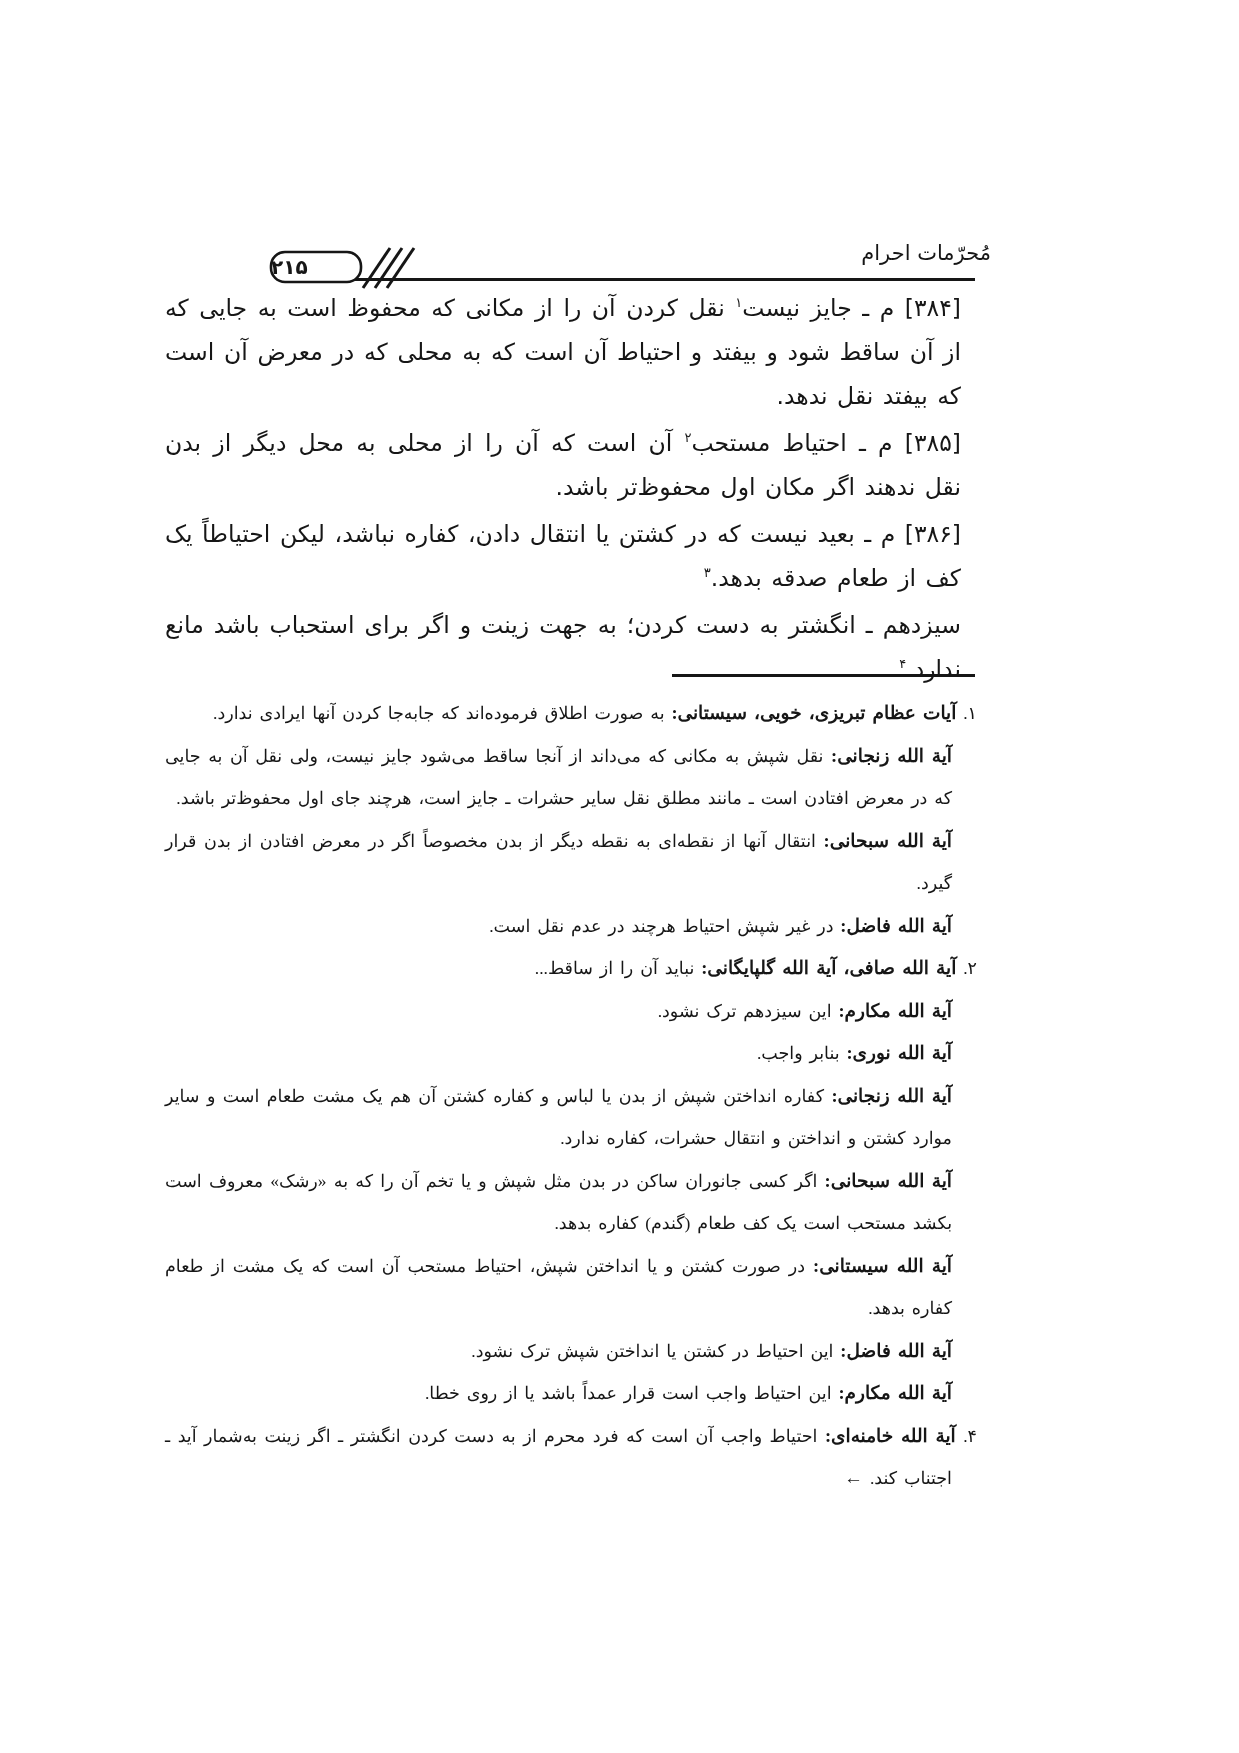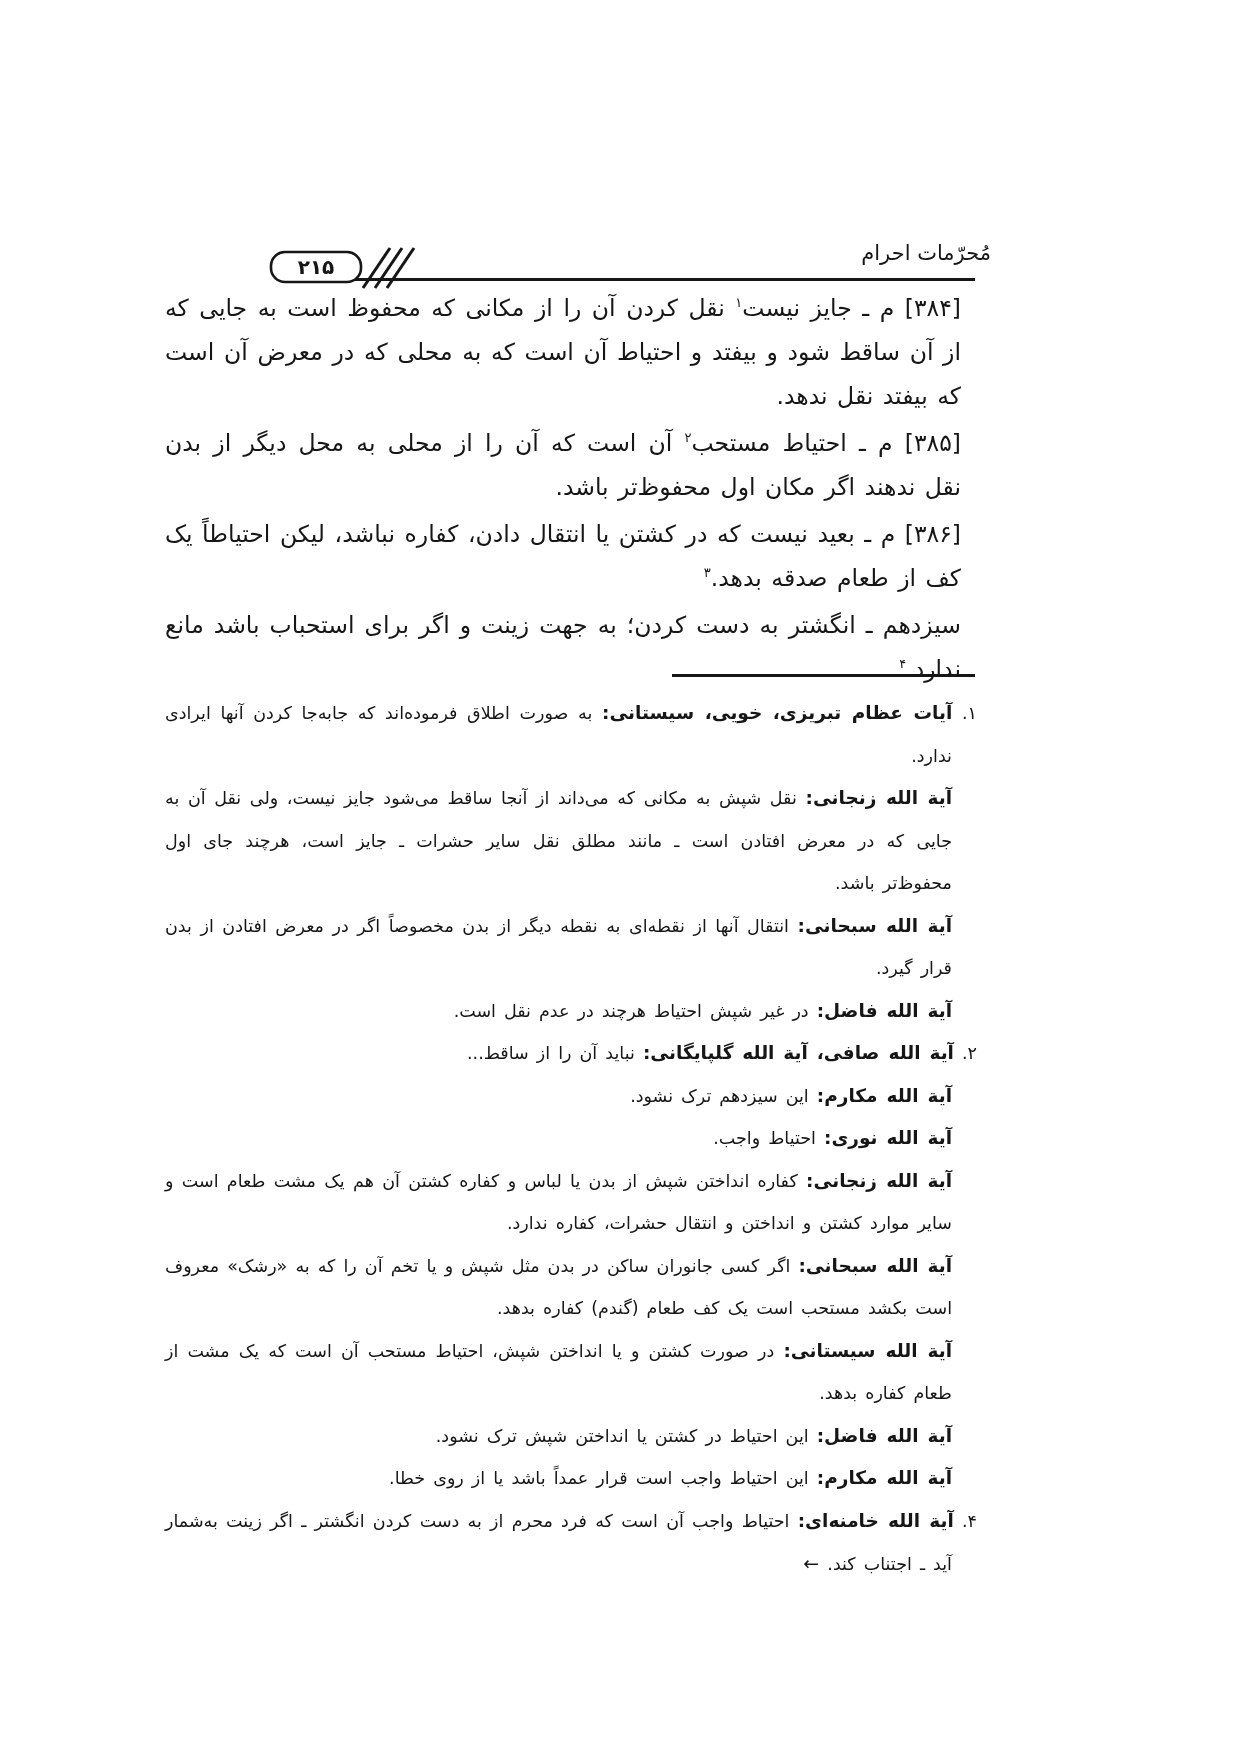--- a/index.html
+++ b/index.html
@@ -12,21 +12,21 @@
     overflow:hidden;
   }
   
   .header-rule{
     position:absolute;top:278px;left:300px;width:675px;height:3px;
     background:#161616;
   }
   .badge-decor{position:absolute;left:262px;top:242px;width:160px;height:50px;}
   .page-number{
     position:absolute;left:271px;top:252px;width:90px;height:48px;
-    line-height:30px;text-align:center;
+    line-height:30px;
     font-size:20px;font-weight:bold;letter-spacing:2px;
   }
   .chapter-title{
     position:absolute;top:241px;right:248px;
     direction:rtl;font-size:21px;white-space:nowrap;
   }
   
   .main-text{
     position:absolute;top:286px;right:262px;width:812px;
     direction:rtl;text-align:justify;
@@ -37,21 +37,21 @@
   
   .footnote-sep{
     position:absolute;top:674px;left:672px;width:303px;height:3px;
     background:#161616;
   }
   .footnotes{
     position:absolute;top:692px;right:262px;width:812px;
     direction:rtl;text-align:justify;
     font-size:17.5px;line-height:42.5px;word-spacing:2.5px;
   }
-  .fn{padding-right:25px;}
+  .fn{padding-right:25px;font-family:Liberation Serif, serif;}
   .fn.numbered{text-indent:-25px;}
   .fn-auth{font-weight:bold;font-size:18.5px;}
   .fn-arrow{font-size:19px;}
 </style>
 </head>
 <body>
 
 <div class="page">
 
   <div class="header-rule"></div>
@@ -73,21 +73,21 @@
 
   <div class="footnote-sep"></div>
 
   <div class="footnotes">
     <div class="fn numbered"><span class="fn-num">۱. </span><span class="fn-auth">آیات عظام تبریزی، خویی، سیستانی:</span><span class="fn-text"> به صورت اطلاق فرموده‌اند که جابه‌جا کردن آنها ایرادی ندارد.</span></div>
     <div class="fn"><span class="fn-auth">آیة الله زنجانی:</span><span class="fn-text"> نقل شپش به مکانی که می‌داند از آنجا ساقط می‌شود جایز نیست، ولی نقل آن به جایی که در معرض افتادن است ـ مانند مطلق نقل سایر حشرات ـ جایز است، هرچند جای اول محفوظ‌تر باشد.</span></div>
     <div class="fn"><span class="fn-auth">آیة الله سبحانی:</span><span class="fn-text"> انتقال آنها از نقطه‌ای به نقطه دیگر از بدن مخصوصاً اگر در معرض افتادن از بدن قرار گیرد.</span></div>
     <div class="fn"><span class="fn-auth">آیة الله فاضل:</span><span class="fn-text"> در غیر شپش احتیاط هرچند در عدم نقل است.</span></div>
     <div class="fn numbered"><span class="fn-num">۲. </span><span class="fn-auth">آیة الله صافی، آیة الله گلپایگانی:</span><span class="fn-text"> نباید آن را از ساقط...</span></div>
     <div class="fn"><span class="fn-auth">آیة الله مکارم:</span><span class="fn-text"> این سیزدهم ترک نشود.</span></div>
-    <div class="fn"><span class="fn-auth">آیة الله نوری:</span><span class="fn-text"> احتیاط واجب.</span></div>
+    <div class="fn"><span class="fn-auth">آیة الله نوری:</span><span class="fn-text"> بنابر واجب.</span></div>
     <div class="fn"><span class="fn-auth">آیة الله زنجانی:</span><span class="fn-text"> کفاره انداختن شپش از بدن یا لباس و کفاره کشتن آن هم یک مشت طعام است و سایر موارد کشتن و انداختن و انتقال حشرات، کفاره ندارد.</span></div>
     <div class="fn"><span class="fn-auth">آیة الله سبحانی:</span><span class="fn-text"> اگر کسی جانوران ساکن در بدن مثل شپش و یا تخم آن را که به «رشک» معروف است بکشد مستحب است یک کف طعام (گندم) کفاره بدهد.</span></div>
     <div class="fn"><span class="fn-auth">آیة الله سیستانی:</span><span class="fn-text"> در صورت کشتن و یا انداختن شپش، احتیاط مستحب آن است که یک مشت از طعام کفاره بدهد.</span></div>
     <div class="fn"><span class="fn-auth">آیة الله فاضل:</span><span class="fn-text"> این احتیاط در کشتن یا انداختن شپش ترک نشود.</span></div>
     <div class="fn"><span class="fn-auth">آیة الله مکارم:</span><span class="fn-text"> این احتیاط واجب است قرار عمداً باشد یا از روی خطا.</span></div>
     <div class="fn numbered"><span class="fn-num">۴. </span><span class="fn-auth">آیة الله خامنه‌ای:</span><span class="fn-text"> احتیاط واجب آن است که فرد محرم از به دست کردن انگشتر ـ اگر زینت به‌شمار آید ـ اجتناب کند. </span><span class="fn-arrow">←</span></div>
   </div>
 
 </div>
 

